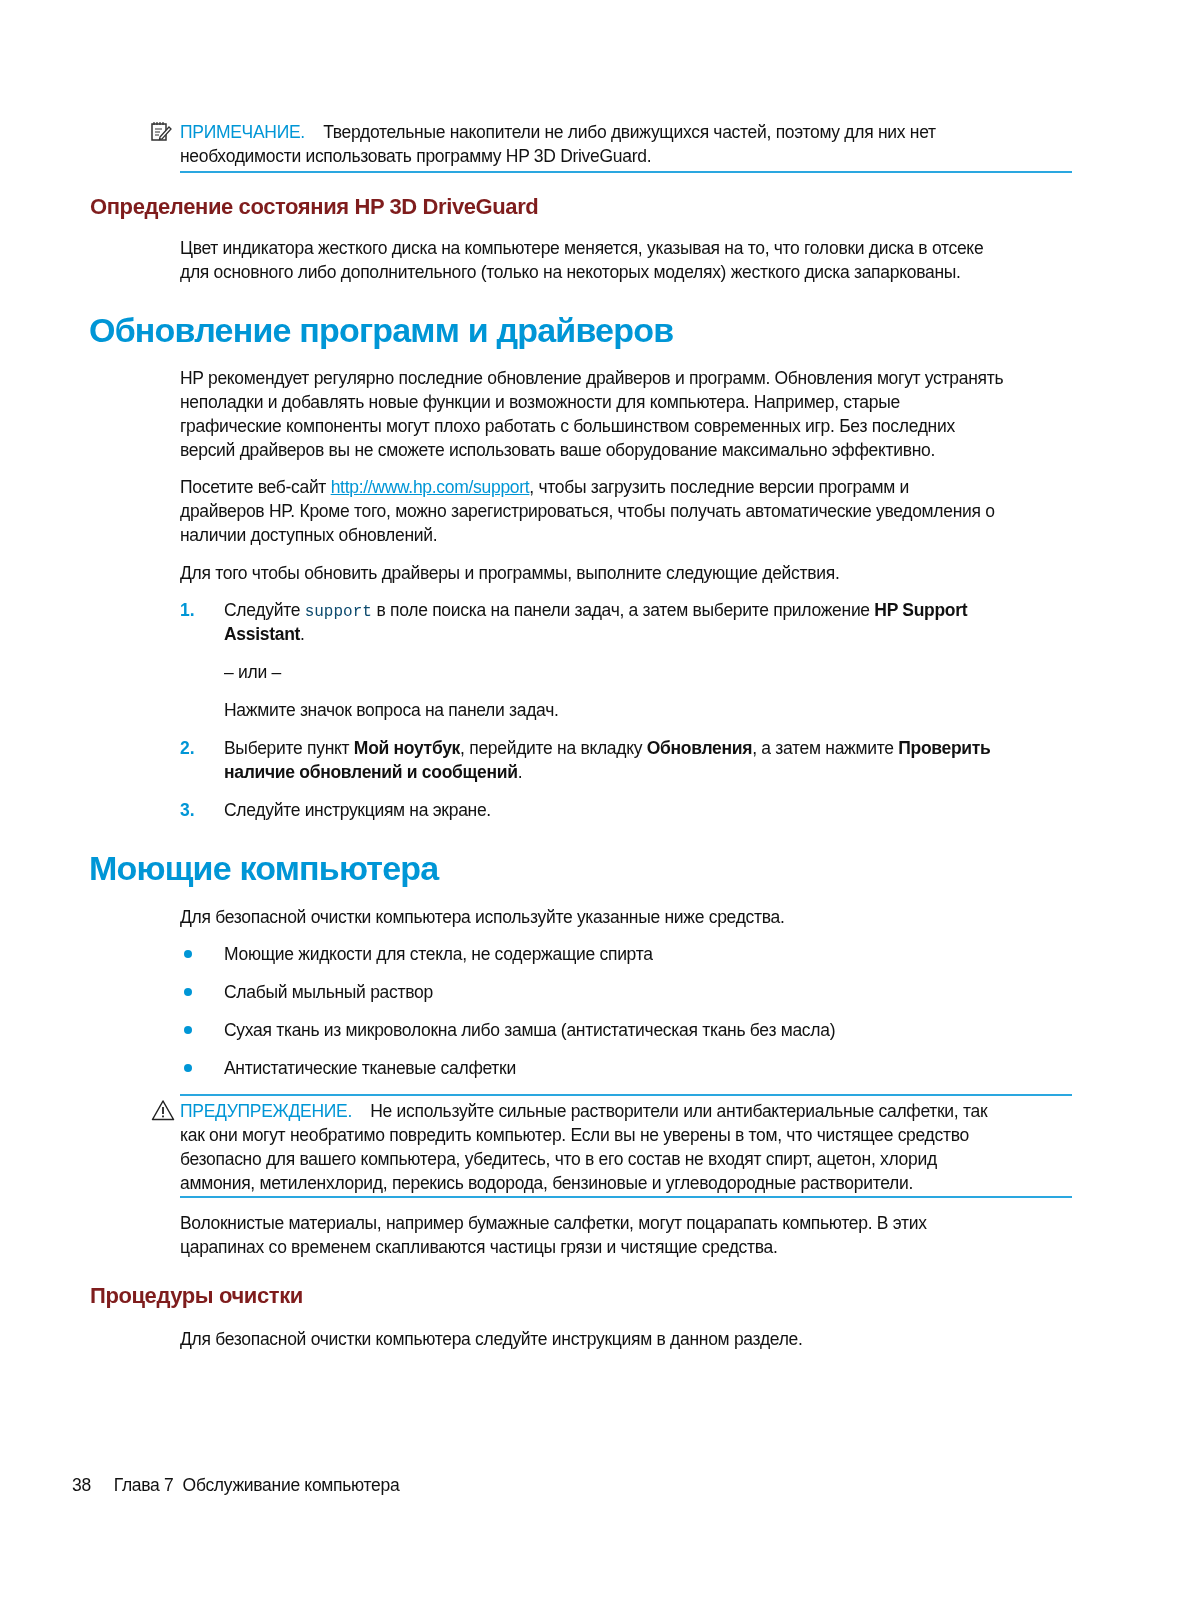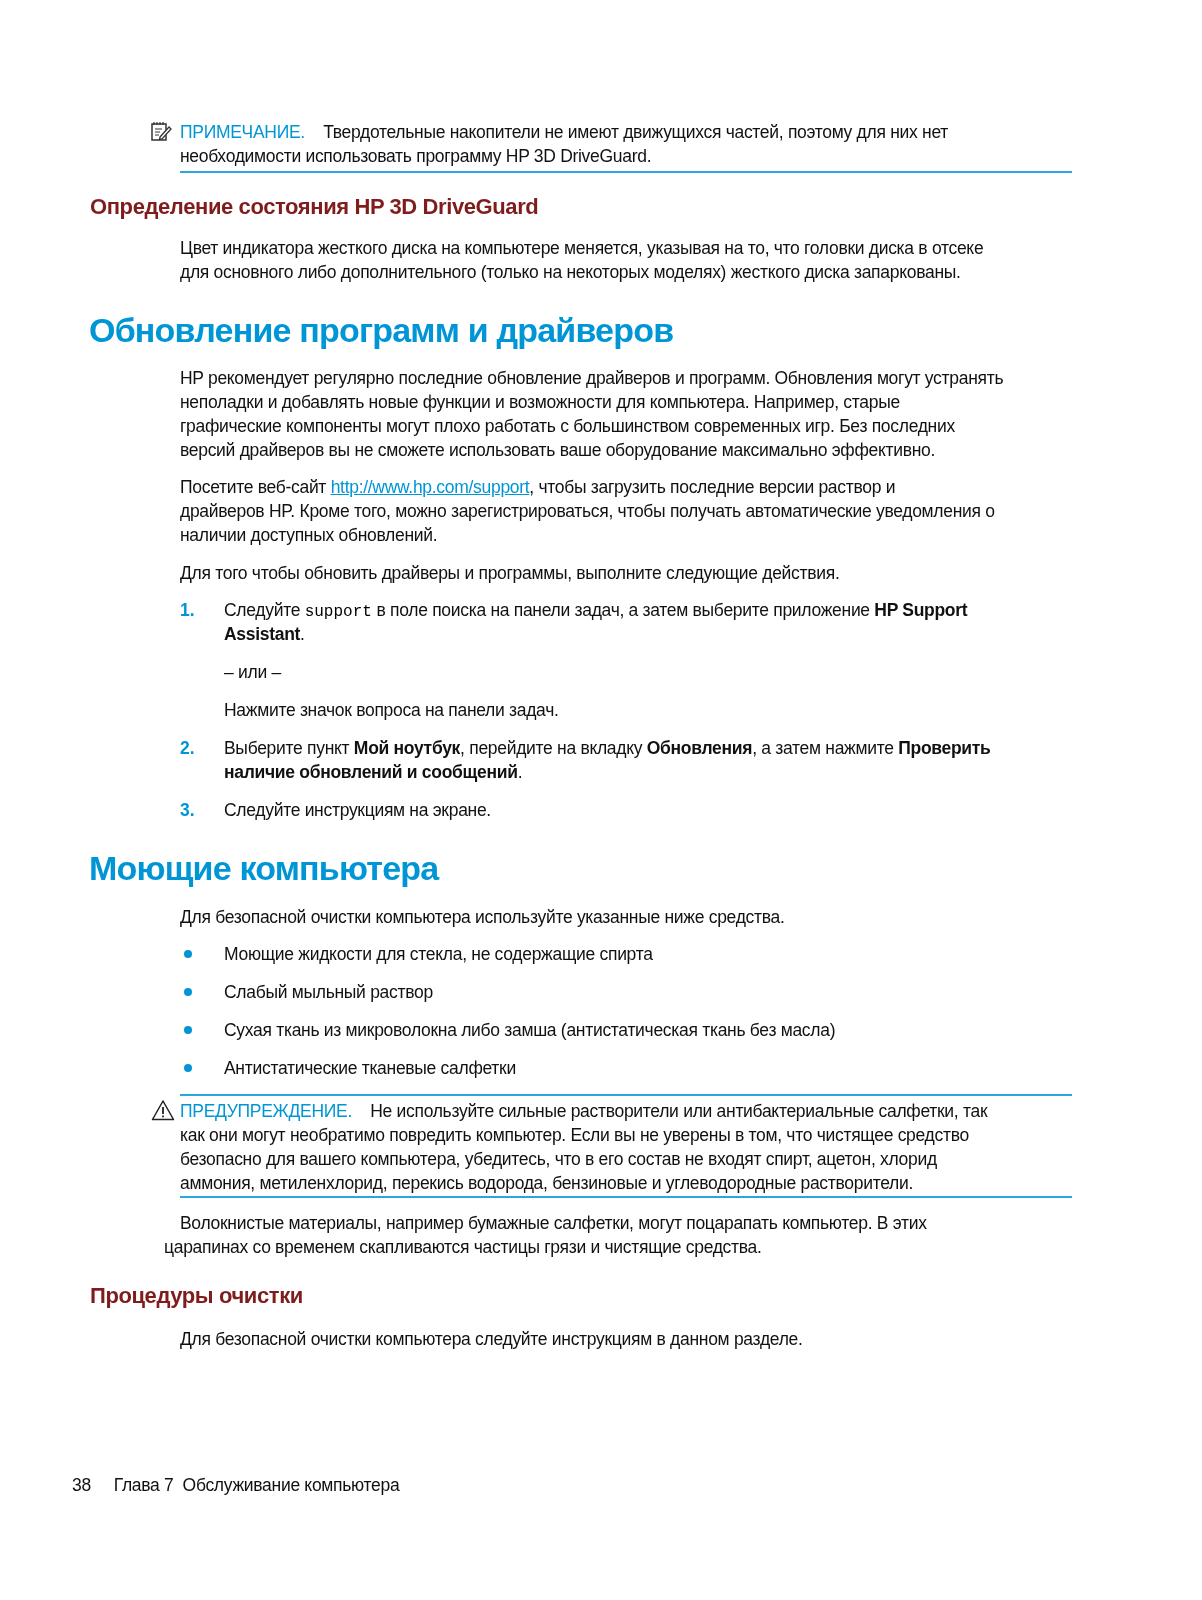--- a/index.html
+++ b/index.html
@@ -7,55 +7,55 @@
     width: 1202px; height: 1600px; position: relative; overflow: hidden;
     font-family: "Liberation Sans", "DejaVu Sans", sans-serif;
     color: #111111;
   }
   .abs { position: absolute; }
   .txt { font-size: 17.5px; line-height: 24px; letter-spacing: -0.3px; white-space: nowrap; }
   .h1 { font-size: 34px; font-weight: bold; color: #0096d6; letter-spacing: -0.8px; line-height: 40px; white-space: nowrap; }
   .h2 { font-size: 22px; font-weight: bold; color: #7f1d1d; letter-spacing: -0.4px; line-height: 28px; white-space: nowrap; }
   .label { font-weight: normal; color: #0096d6; }
   .rule { position: absolute; height: 1.5px; background: #2aa7e0; }
-  .mono { font-family: "Liberation Mono", "DejaVu Sans Mono", monospace; font-size: 16px; color: #000000; letter-spacing: 0; }
+  .mono { font-family: "Liberation Mono", "DejaVu Sans Mono", monospace; font-size: 16px; color: #0c4a6e; letter-spacing: 0; }
   .link { color: #0096d6; text-decoration: underline; }
   .num { position: absolute; left: 180px; font-weight: bold; color: #0096d6; font-size: 17.5px; line-height: 24px; }
   .bullet { position: absolute; left: 184px; width: 8px; height: 8px; border-radius: 50%; background: #0096d6; }
   b { font-weight: bold; }
 </style>
 </head>
 <body>
 
 <div class="abs" style="left:150px;top:120px;width:22px;height:22px;">
   <svg width="22" height="22" viewBox="0 0 22 22">
     <rect x="2" y="4" width="14" height="16" fill="none" stroke="#333" stroke-width="1.5"></rect>
     <path d="M4 2 v3 M7 2 v3 M10 2 v3 M13 2 v3" stroke="#333" stroke-width="1.2"></path>
     <path d="M5 9 h7 M5 12 h5 M5 15 h4" stroke="#333" stroke-width="1.2"></path>
     <path d="M10 17 L19 7 L21 9 L12 19 L9.5 19.5 Z" fill="#fff" stroke="#333" stroke-width="1.3"></path>
   </svg>
 </div>
 <div class="abs txt" style="left:180px;top:120px;">
-  <span class="label">ПРИМЕЧАНИЕ.</span>&nbsp;&nbsp;&nbsp;&nbsp;<span>Твердотельные накопители не имеют движущихся частей, поэтому для них нет</span>
+  <span class="label">ПРИМЕЧАНИЕ.</span>&nbsp;&nbsp;&nbsp;&nbsp;<span>Твердотельные накопители не либо движущихся частей, поэтому для них нет</span>
 </div>
 <div class="abs txt" style="left:180px;top:144px;">необходимости использовать программу HP 3D DriveGuard.</div>
 <div class="rule" style="left:180px;top:171px;width:892px;"></div>
 
 <div class="abs h2" style="left:90px;top:193px;">Определение состояния HP 3D DriveGuard</div>
 <div class="abs txt" style="left:180px;top:236px;">Цвет индикатора жесткого диска на компьютере меняется, указывая на то, что головки диска в отсеке</div>
 <div class="abs txt" style="left:180px;top:260px;">для основного либо дополнительного (только на некоторых моделях) жесткого диска запаркованы.</div>
 
 <div class="abs h1" style="left:89px;top:310px;">Обновление программ и драйверов</div>
 <div class="abs txt" style="left:180px;top:366px;">HP рекомендует регулярно последние обновление драйверов и программ. Обновления могут устранять</div>
 <div class="abs txt" style="left:180px;top:390px;">неполадки и добавлять новые функции и возможности для компьютера. Например, старые</div>
 <div class="abs txt" style="left:180px;top:414px;">графические компоненты могут плохо работать с большинством современных игр. Без последних</div>
 <div class="abs txt" style="left:180px;top:438px;">версий драйверов вы не сможете использовать ваше оборудование максимально эффективно.</div>
 
 <div class="abs txt" style="left:180px;top:475px;">
-  <span>Посетите веб-сайт </span><a class="link">http://www.hp.com/support</a><span>, чтобы загрузить последние версии раствор и</span>
+  <span>Посетите веб-сайт </span><a class="link">http://www.hp.com/support</a><span>, чтобы загрузить последние версии программ и</span>
 </div>
 <div class="abs txt" style="left:180px;top:499px;">драйверов HP. Кроме того, можно зарегистрироваться, чтобы получать автоматические уведомления о</div>
 <div class="abs txt" style="left:180px;top:523px;">наличии доступных обновлений.</div>
 
 <div class="abs txt" style="left:180px;top:561px;">Для того чтобы обновить драйверы и программы, выполните следующие действия.</div>
 
 <div class="num" style="top:598px;">1.</div>
 <div class="abs txt" style="left:224px;top:598px;">
   <span>Следуйте </span><span class="mono">support</span><span> в поле поиска на панели задач, а затем выберите приложение </span><b>HP Support</b>
 </div>
@@ -98,20 +98,20 @@
 </div>
 <div class="abs txt" style="left:180px;top:1099px;">
   <span class="label">ПРЕДУПРЕЖДЕНИЕ.</span>&nbsp;&nbsp;&nbsp;&nbsp;<span>Не используйте сильные растворители или антибактериальные салфетки, так</span>
 </div>
 <div class="abs txt" style="left:180px;top:1123px;">как они могут необратимо повредить компьютер. Если вы не уверены в том, что чистящее средство</div>
 <div class="abs txt" style="left:180px;top:1147px;">безопасно для вашего компьютера, убедитесь, что в его состав не входят спирт, ацетон, хлорид</div>
 <div class="abs txt" style="left:180px;top:1171px;">аммония, метиленхлорид, перекись водорода, бензиновые и углеводородные растворители.</div>
 <div class="rule" style="left:180px;top:1196px;width:892px;"></div>
 
 <div class="abs txt" style="left:180px;top:1211px;">Волокнистые материалы, например бумажные салфетки, могут поцарапать компьютер. В этих</div>
-<div class="abs txt" style="left:164px;top:1235px;text-align:right;">царапинах со временем скапливаются частицы грязи и чистящие средства.</div>
+<div class="abs txt" style="left:180px;top:1235px;text-align:right;">царапинах со временем скапливаются частицы грязи и чистящие средства.</div>
 
 <div class="abs h2" style="left:90px;top:1282px;">Процедуры очистки</div>
 <div class="abs txt" style="left:180px;top:1327px;">Для безопасной очистки компьютера следуйте инструкциям в данном разделе.</div>
 
 <div class="abs txt" style="left:72px;top:1473px;">
   <span>38</span>&nbsp;&nbsp;&nbsp;&nbsp;&nbsp;<span>Глава 7</span>&nbsp;&nbsp;<span>Обслуживание компьютера</span>
 </div>
 
 </body></html>

